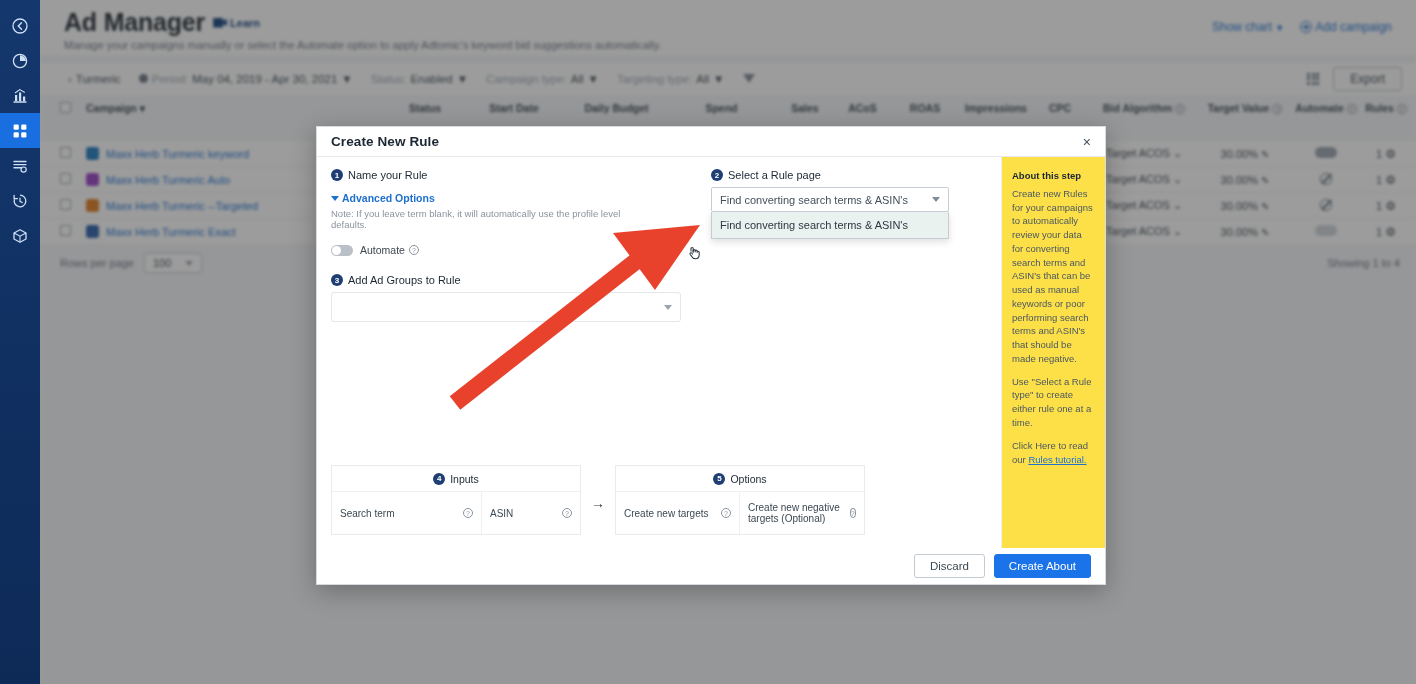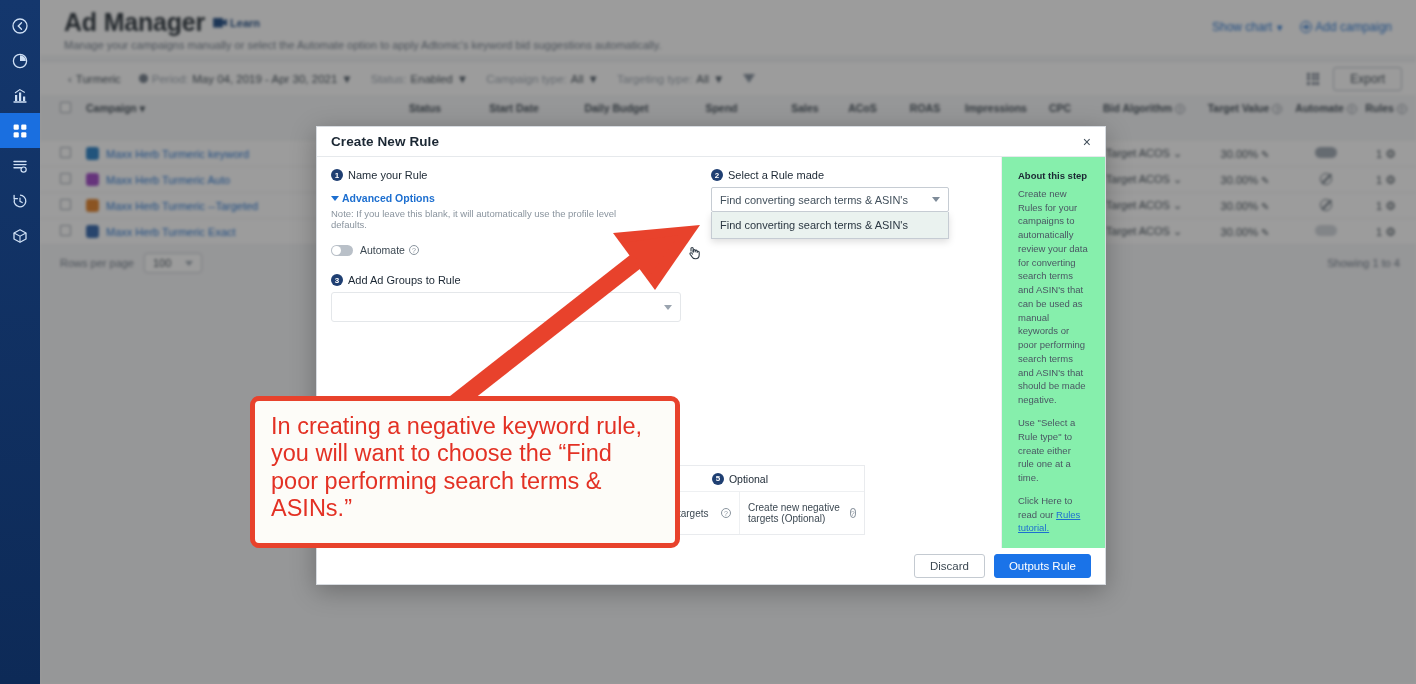--- a/index.html
+++ b/index.html
@@ -196,23 +196,23 @@
     margin-left:auto; font-size:14px; color:#414e5a; line-height:1; cursor:pointer;
   }
   .modal-body {
     position:relative;
     display:flex;
     height: 392px;
   }
   .mb-main { flex:1 1 auto; padding: 12px 14px 0 14px; position:relative; }
   .mb-aside {
     width: 104px;
-    background:#86efac;
+    background:#fde047;
     border-left:1px solid #edeff1;
-    padding: 12px 16px;
+    padding: 12px 10px;
     font-size: 9.5px; line-height: 1.45; color:#4a5763;
   }
   .mb-aside h4 { margin:0 0 2px 0; font-size:9.5px; color:#1b2733; }
   .mb-aside p { margin: 4px 0 9px 0; }
   .mb-aside a { color:#1d6fd0; text-decoration:underline; }
 
   .two-col { display:flex; gap: 60px; }
   .col-left { width: 320px; }
   .col-right { width: 250px; position:relative; }
 
@@ -610,21 +610,21 @@
           <div class="col-left">
             <div class="step-lbl">
               <span class="step-num">1</span>
               <span>Name your Rule</span>
             </div>
 
             <div class="adv-opts">
               <span class="tri-down"></span>
               <span>Advanced Options</span>
             </div>
-            <div class="note">Note: If you leave this blank, it will automatically use the profile level defaults.</div>
+            <div class="note">Note: If you leave term blank, it will automatically use the profile level defaults.</div>
 
 
             <div class="auto-row">
               <div class="auto-toggle"></div>
               <div class="auto-lbl">
                 <span>Automate</span>
                 <span class="qm">?</span>
               </div>
             </div>
 
@@ -635,21 +635,21 @@
               </div>
               <div class="addag-box">
                 <span class="chev"></span>
               </div>
             </div>
           </div>
 
           <div class="col-right">
             <div class="step-lbl">
               <span class="step-num">2</span>
-              <span>Select a Rule made</span>
+              <span>Select a Rule page</span>
             </div>
             <div class="sel-control">
               <span>Find converting search terms &amp; ASIN's</span>
               <span class="chev"></span>
             </div>
             <div class="sel-menu">
               <div class="sel-opt hl">Find converting search terms &amp; ASIN's</div>
             </div>
           </div>
         </div>
@@ -670,21 +670,21 @@
                   <span class="qm">?</span>
               </div>
             </div>
           </div>
 
           <div class="flow-arrow">→</div>
 
           <div class="flow-card">
             <div class="flow-head">
               <span class="step-num">5</span>
-              <span>Optional</span>
+              <span>Options</span>
             </div>
             <div class="flow-cells">
               <div class="flow-cell" style="width:124px">
                 <span>Create new targets</span>
                   <span class="qm">?</span>
               </div>
               <div class="flow-cell" style="width:124px">
                 <span>Create new negative targets (Optional)</span>
                   <span class="qm">?</span>
               </div>
@@ -699,21 +699,21 @@
         <p>Create new Rules for your campaigns to automatically review your data for converting search terms and ASIN's that can be used as manual keywords or poor performing search terms and ASIN's that should be made negative.</p>
         <p>Use "Select a Rule type" to create either rule one at a time.</p>
         <p>
           <span>Click Here to read our </span><a href="#">Rules tutorial.</a>
         </p>
       </div>
     </div>
 
     <div class="modal-foot">
       <button class="btn-discard">Discard</button>
-      <button class="btn-create">Outputs Rule</button>
+      <button class="btn-create">Create About</button>
     </div>
   </div>
 
   <div class="cursor-ico">
     <svg width="13" height="14" viewBox="0 0 13 14">
       <path d="M3 5.5V2.6a1.1 1.1 0 0 1 2.2 0v4.1" fill="none" stroke="#2f3b46" stroke-width="1.1"></path>
       <path d="M5.2 6V4.6a1 1 0 0 1 2 0V6M7.2 6.2V5.1a1 1 0 0 1 2 0v1.3" fill="none" stroke="#2f3b46" stroke-width="1.1"></path>
       <path d="M9.2 6.4c0-.7.4-1.1 1-1.1s1 .5 1 1.1v2.4c0 2.3-1.4 4-3.6 4-2.1 0-3.2-1-3.9-2.4L2.1 8.2c-.3-.6 0-1.2.6-1.4.5-.2 1 0 1.3.5l.8 1.2" fill="none" stroke="#2f3b46" stroke-width="1.1"></path>
     </svg>
   </div>
@@ -721,17 +721,14 @@
   <svg id="arrow-layer">
     <defs></defs>
 
     <g>
       <path d="M455 403 L640 258" stroke="#e8422c" stroke-width="17" stroke-linecap="butt" fill="none"></path>
       <path d="M700 225 L613 233 L655 290 Z" fill="#e8422c"></path>
       <path d="M622 243 L679 235 L651 274 Z" fill="#e8422c"></path>
     </g>
   </svg>
 
-  <div class="callout">
-    <span>In creating a negative keyword rule, you will want to choose the “Find poor performing search terms &amp; ASINs.”</span>
-  </div>
 
 </div>
 
 </body></html>

